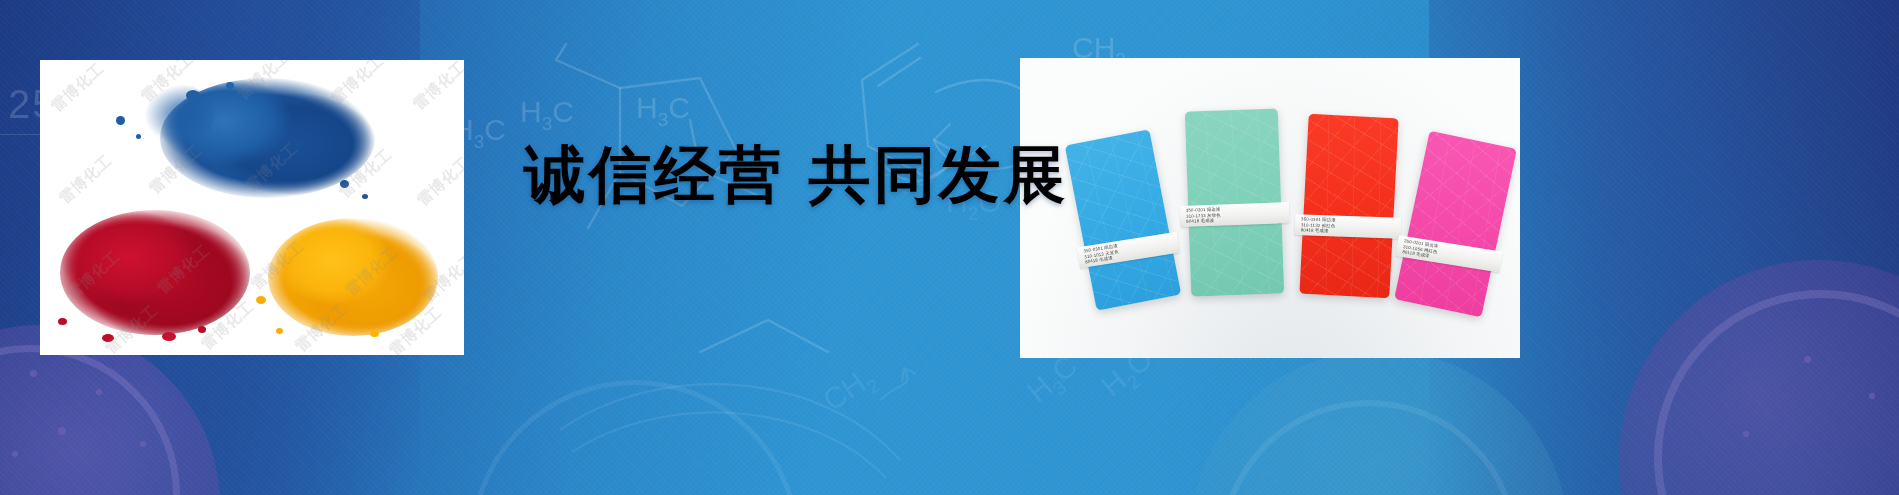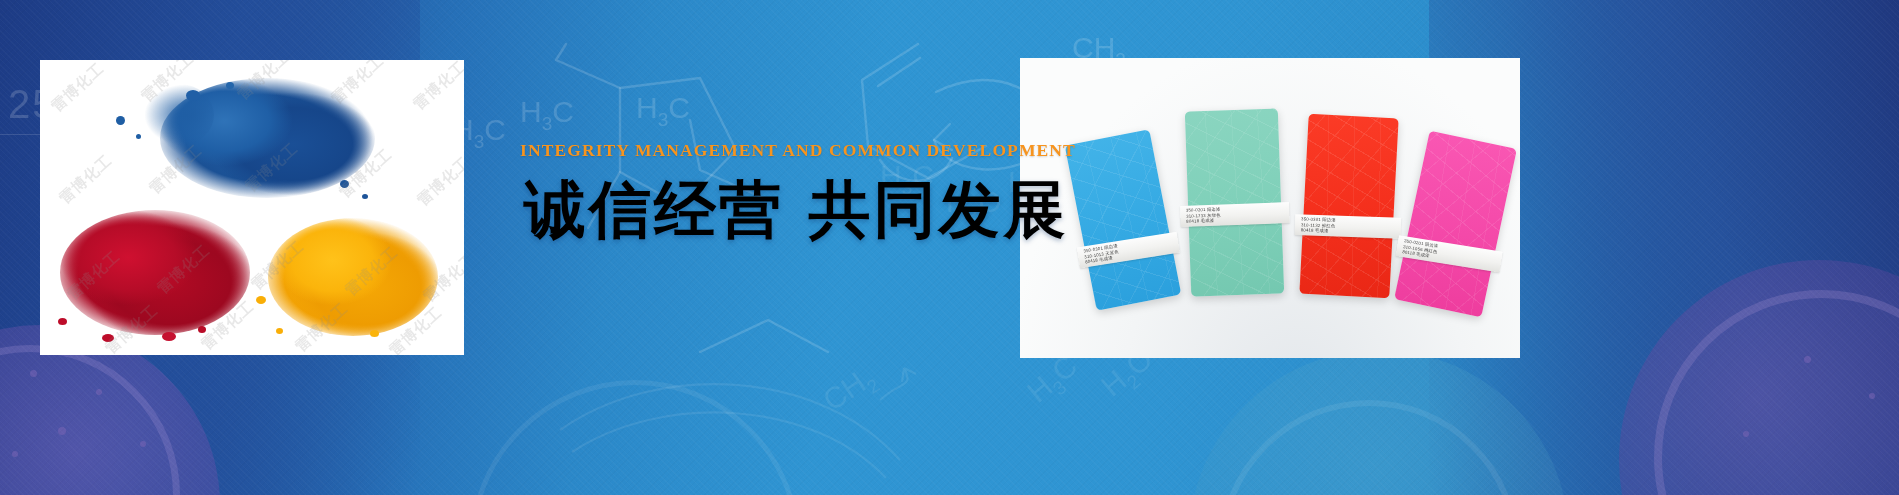--- a/index.html
+++ b/index.html
@@ -445,17 +445,16 @@
           <div class="band-line">350-0201   阳边漆</div>
           <div class="band-line">310-1056   桃红色</div>
           <div class="band-line">80118        毛成漆</div>
         </div>
       </div>
 
     </div>
   </div>
 
   <div class="text-block">
-    <p class="tagline-en">INTEGRITY MANAGEMENT AND COMMON DEVELOPMENT</p>
     <h1 class="headline-cn">诚信经营 共同发展</h1>
   </div>
 
 </div>
 
 </body></html>

